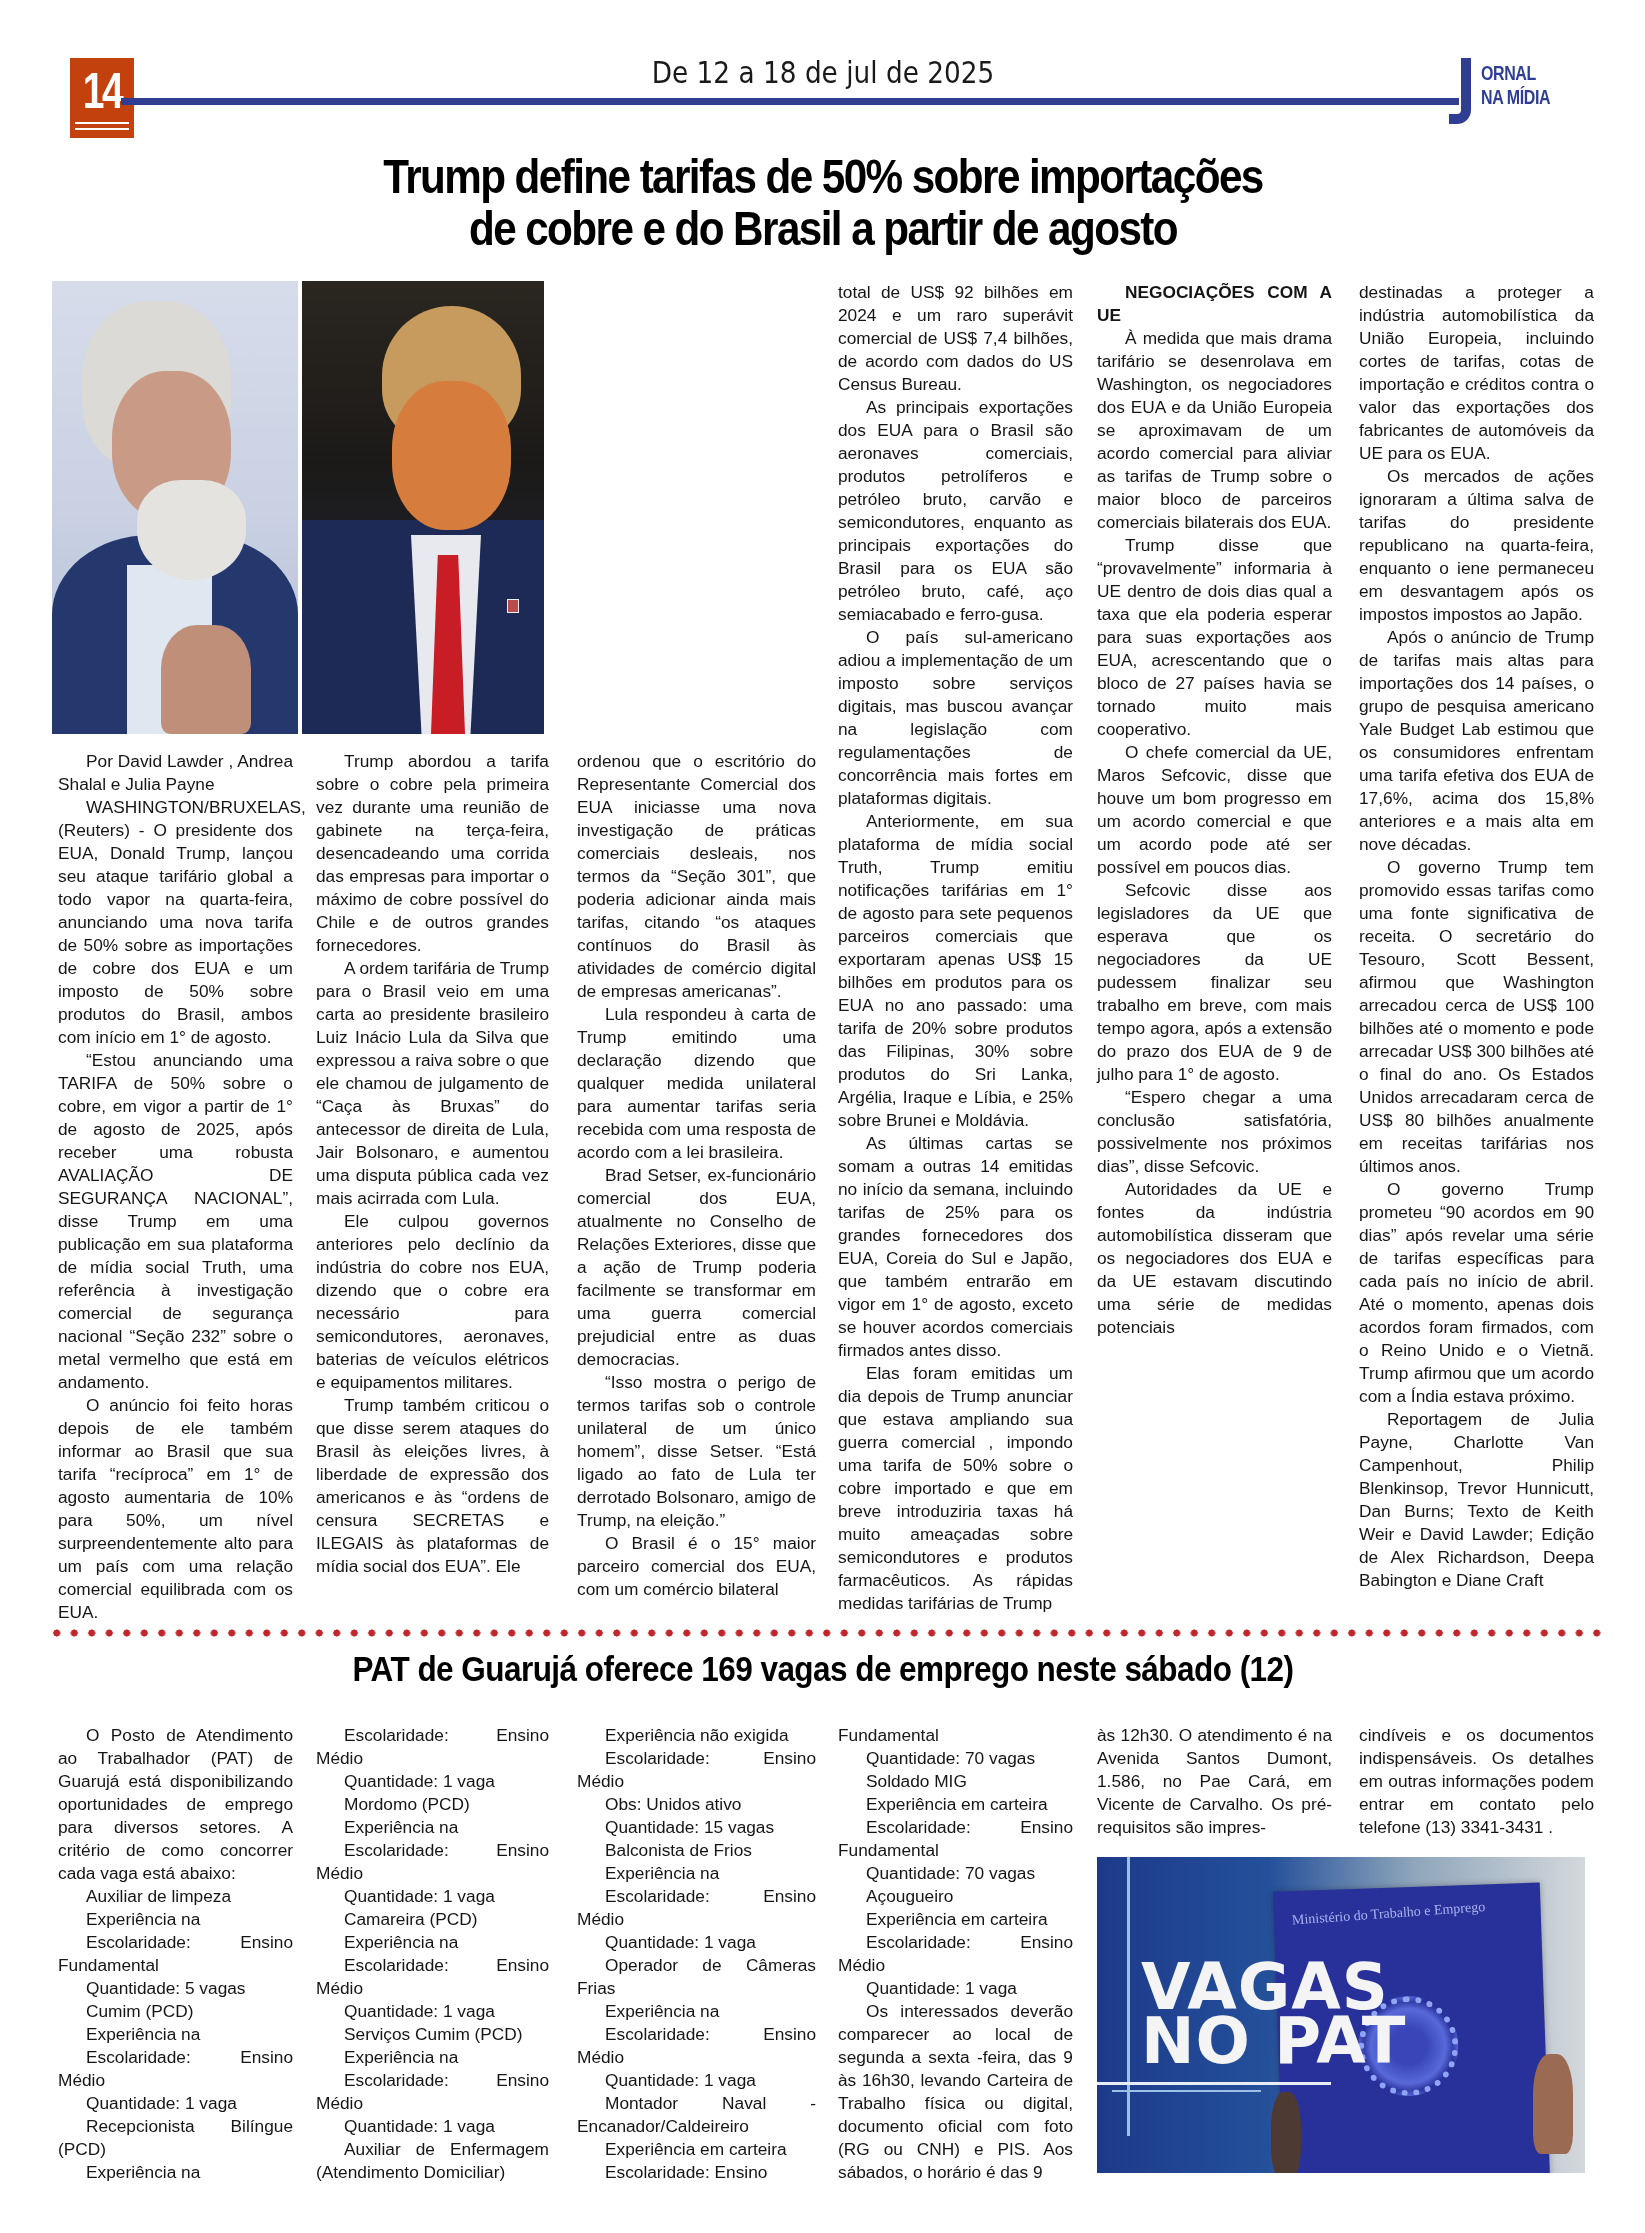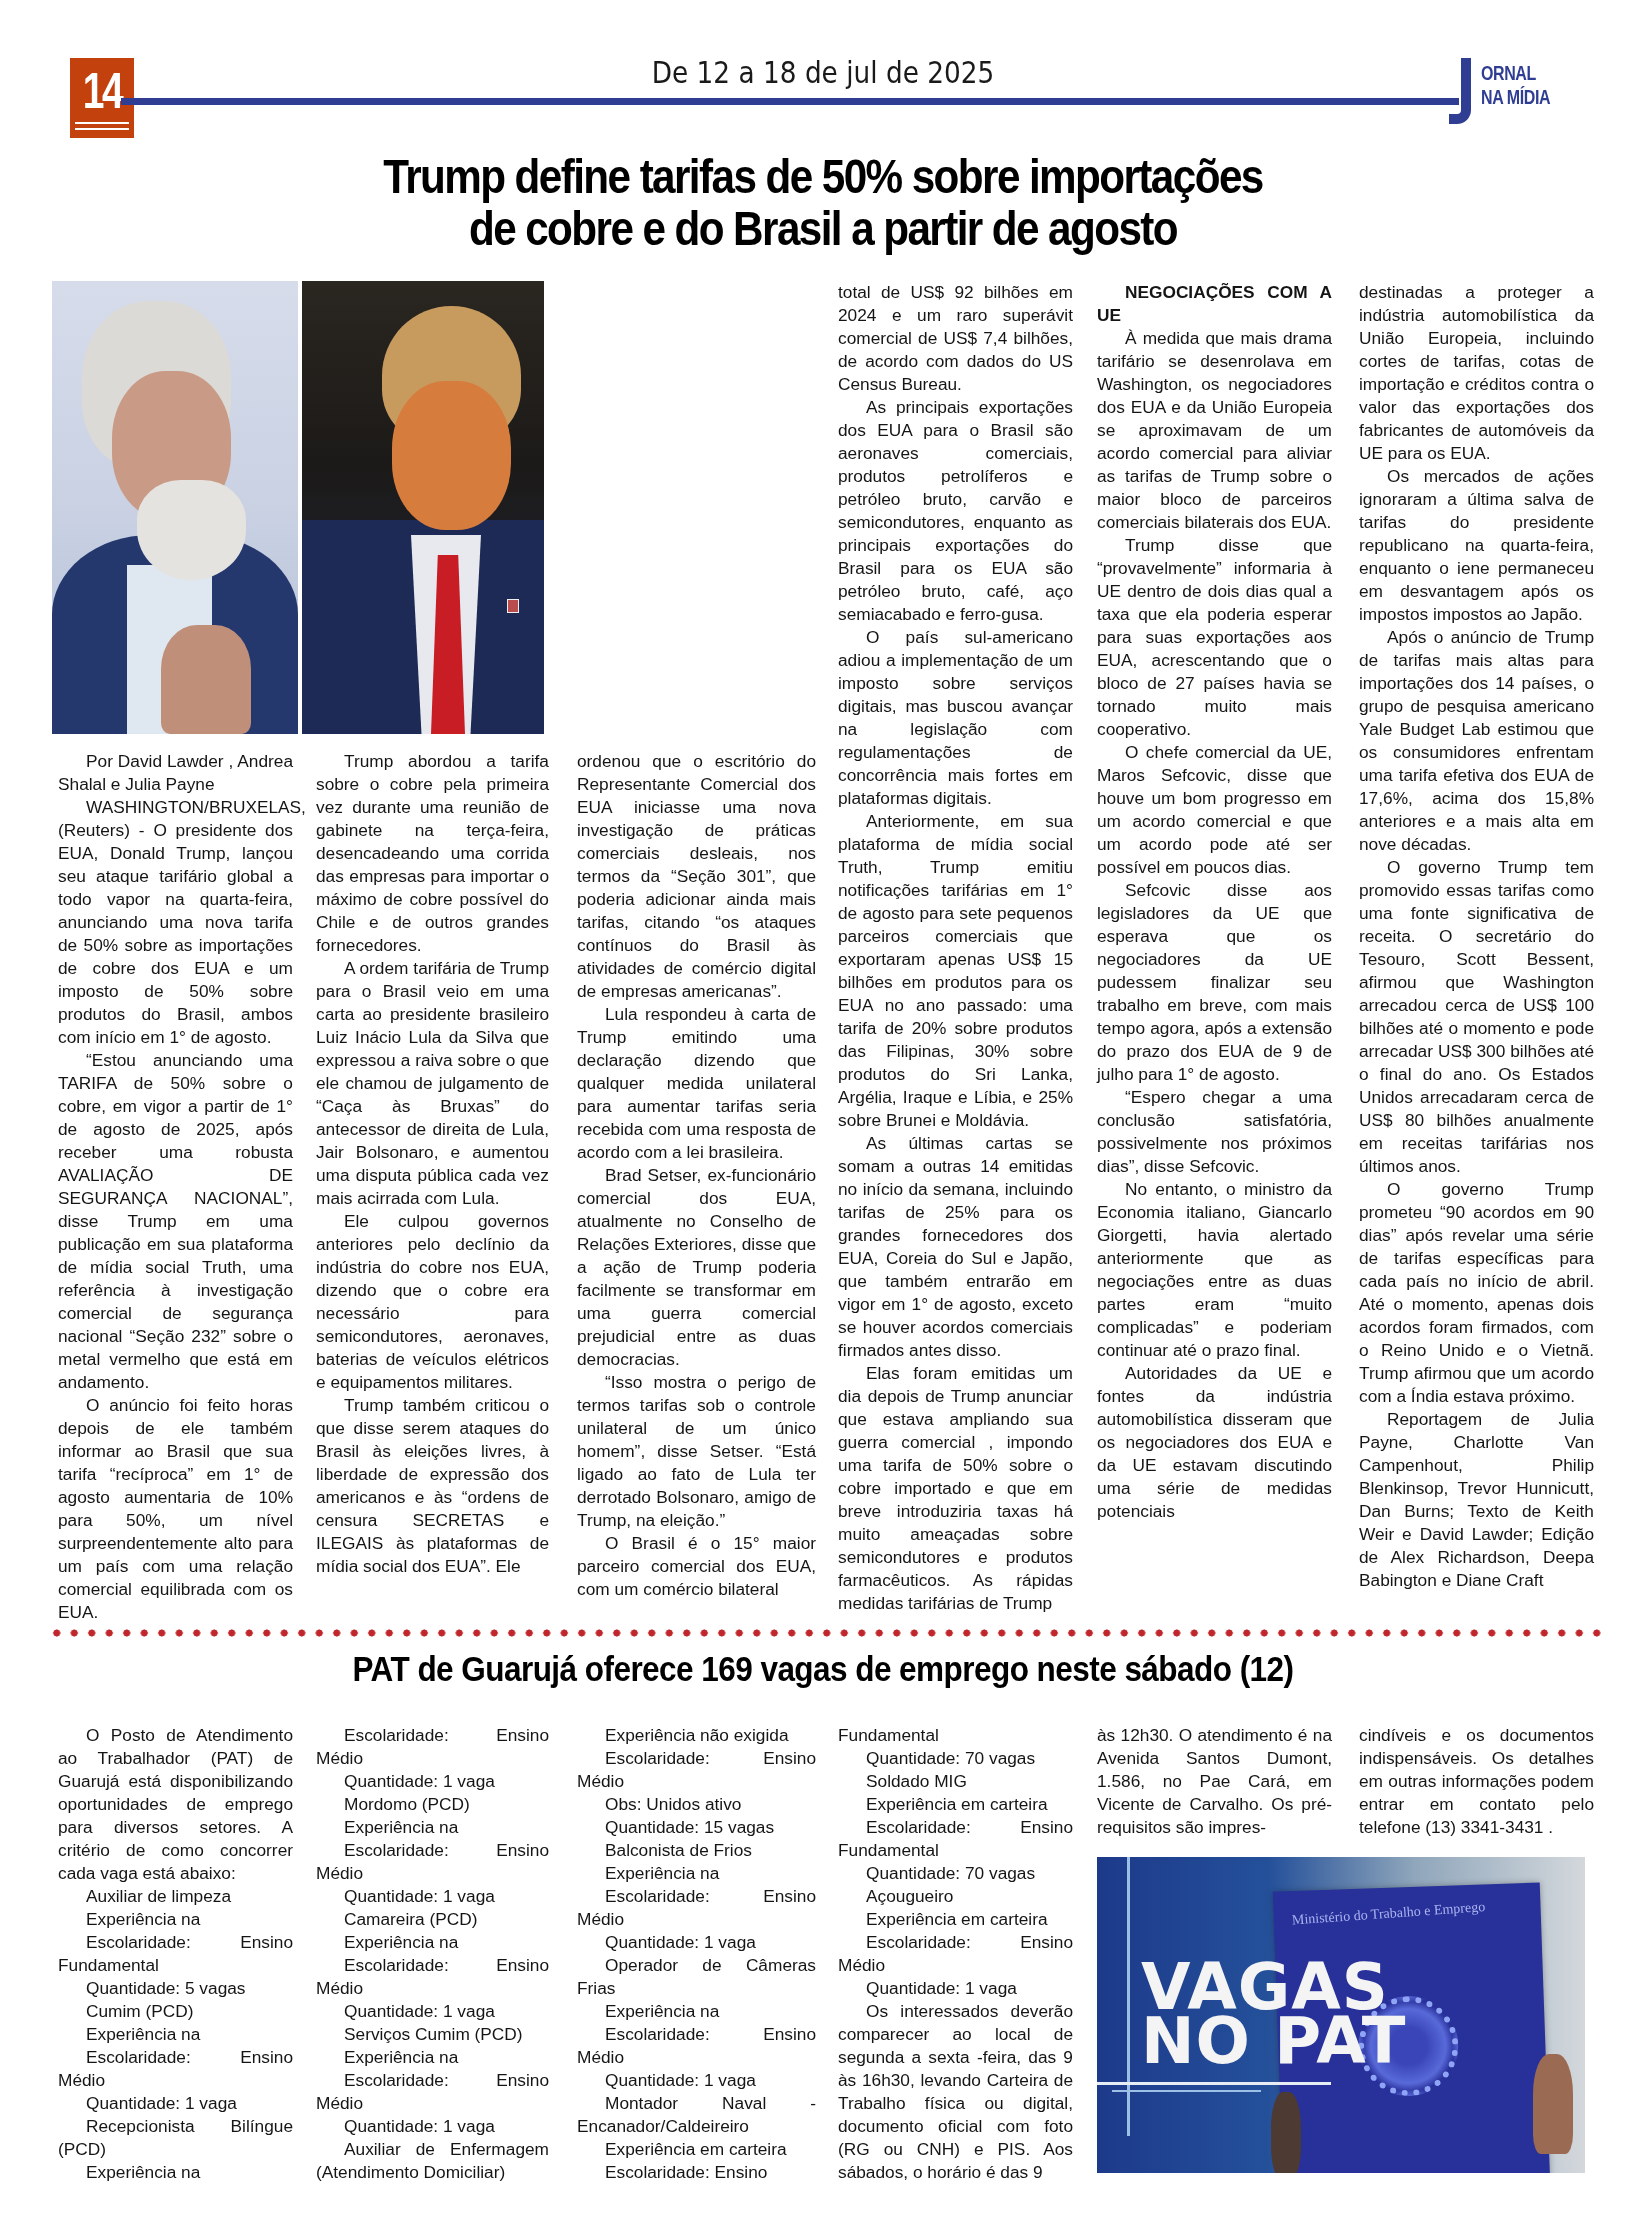--- a/index.html
+++ b/index.html
@@ -139,21 +139,20 @@
   <p>As últimas cartas se somam a outras 14 emitidas no início da semana, incluindo tarifas de 25% para os grandes fornecedores dos EUA, Coreia do Sul e Japão, que também entrarão em vigor em 1° de agosto, exceto se houver acordos comerciais firmados antes disso.</p>
   <p>Elas foram emitidas um dia depois de Trump anunciar que estava ampliando sua guerra comercial , impondo uma tarifa de 50% sobre o cobre importado e que em breve introduziria taxas há muito ameaçadas sobre semicondutores e produtos farmacêuticos. As rápidas medidas tarifárias de Trump</p>
 </div>
 <div class="col a5">
   <h3>NEGOCIAÇÕES COM A UE</h3>
   <p>À medida que mais drama tarifário se desenrolava em Washington, os negociadores dos EUA e da União Europeia se aproximavam de um acordo comercial para aliviar as tarifas de Trump sobre o maior bloco de parceiros comerciais bilaterais dos EUA.</p>
   <p>Trump disse que “provavelmente” informaria à UE dentro de dois dias qual a taxa que ela poderia esperar para suas exportações aos EUA, acrescentando que o bloco de 27 países havia se tornado muito mais cooperativo.</p>
   <p>O chefe comercial da UE, Maros Sefcovic, disse que houve um bom progresso em um acordo comercial e que um acordo pode até ser possível em poucos dias.</p>
   <p>Sefcovic disse aos legisladores da UE que esperava que os negociadores da UE pudessem finalizar seu trabalho em breve, com mais tempo agora, após a extensão do prazo dos EUA de 9 de julho para 1° de agosto.</p>
   <p>“Espero chegar a uma conclusão satisfatória, possivelmente nos próximos dias”, disse Sefcovic.</p>
-  <p>No entanto, o ministro da Economia italiano, Giancarlo Giorgetti, havia alertado anteriormente que as negociações entre as duas partes eram “muito complicadas” e poderiam continuar até o prazo final.</p>
   <p>Autoridades da UE e fontes da indústria automobilística disseram que os negociadores dos EUA e da UE estavam discutindo uma série de medidas potenciais</p>
 </div>
 <div class="col a6">
   <p class="noindent">destinadas a proteger a indústria automobilística da União Europeia, incluindo cortes de tarifas, cotas de importação e créditos contra o valor das exportações dos fabricantes de automóveis da UE para os EUA.</p>
   <p>Os mercados de ações ignoraram a última salva de tarifas do presidente republicano na quarta-feira, enquanto o iene permaneceu em desvantagem após os impostos impostos ao Japão.</p>
   <p>Após o anúncio de Trump de tarifas mais altas para importações dos 14 países, o grupo de pesquisa americano Yale Budget Lab estimou que os consumidores enfrentam uma tarifa efetiva dos EUA de 17,6%, acima dos 15,8% anteriores e a mais alta em nove décadas.</p>
   <p>O governo Trump tem promovido essas tarifas como uma fonte significativa de receita. O secretário do Tesouro, Scott Bessent, afirmou que Washington arrecadou cerca de US$ 100 bilhões até o momento e pode arrecadar US$ 300 bilhões até o final do ano. Os Estados Unidos arrecadaram cerca de US$ 80 bilhões anualmente em receitas tarifárias nos últimos anos.</p>
   <p>O governo Trump prometeu “90 acordos em 90 dias” após revelar uma série de tarifas específicas para cada país no início de abril. Até o momento, apenas dois acordos foram firmados, com o Reino Unido e o Vietnã. Trump afirmou que um acordo com a Índia estava próximo.</p>
   <p>Reportagem de Julia Payne, Charlotte Van Campenhout, Philip Blenkinsop, Trevor Hunnicutt, Dan Burns; Texto de Keith Weir e David Lawder; Edição de Alex Richardson, Deepa Babington e Diane Craft</p>
 </div>

